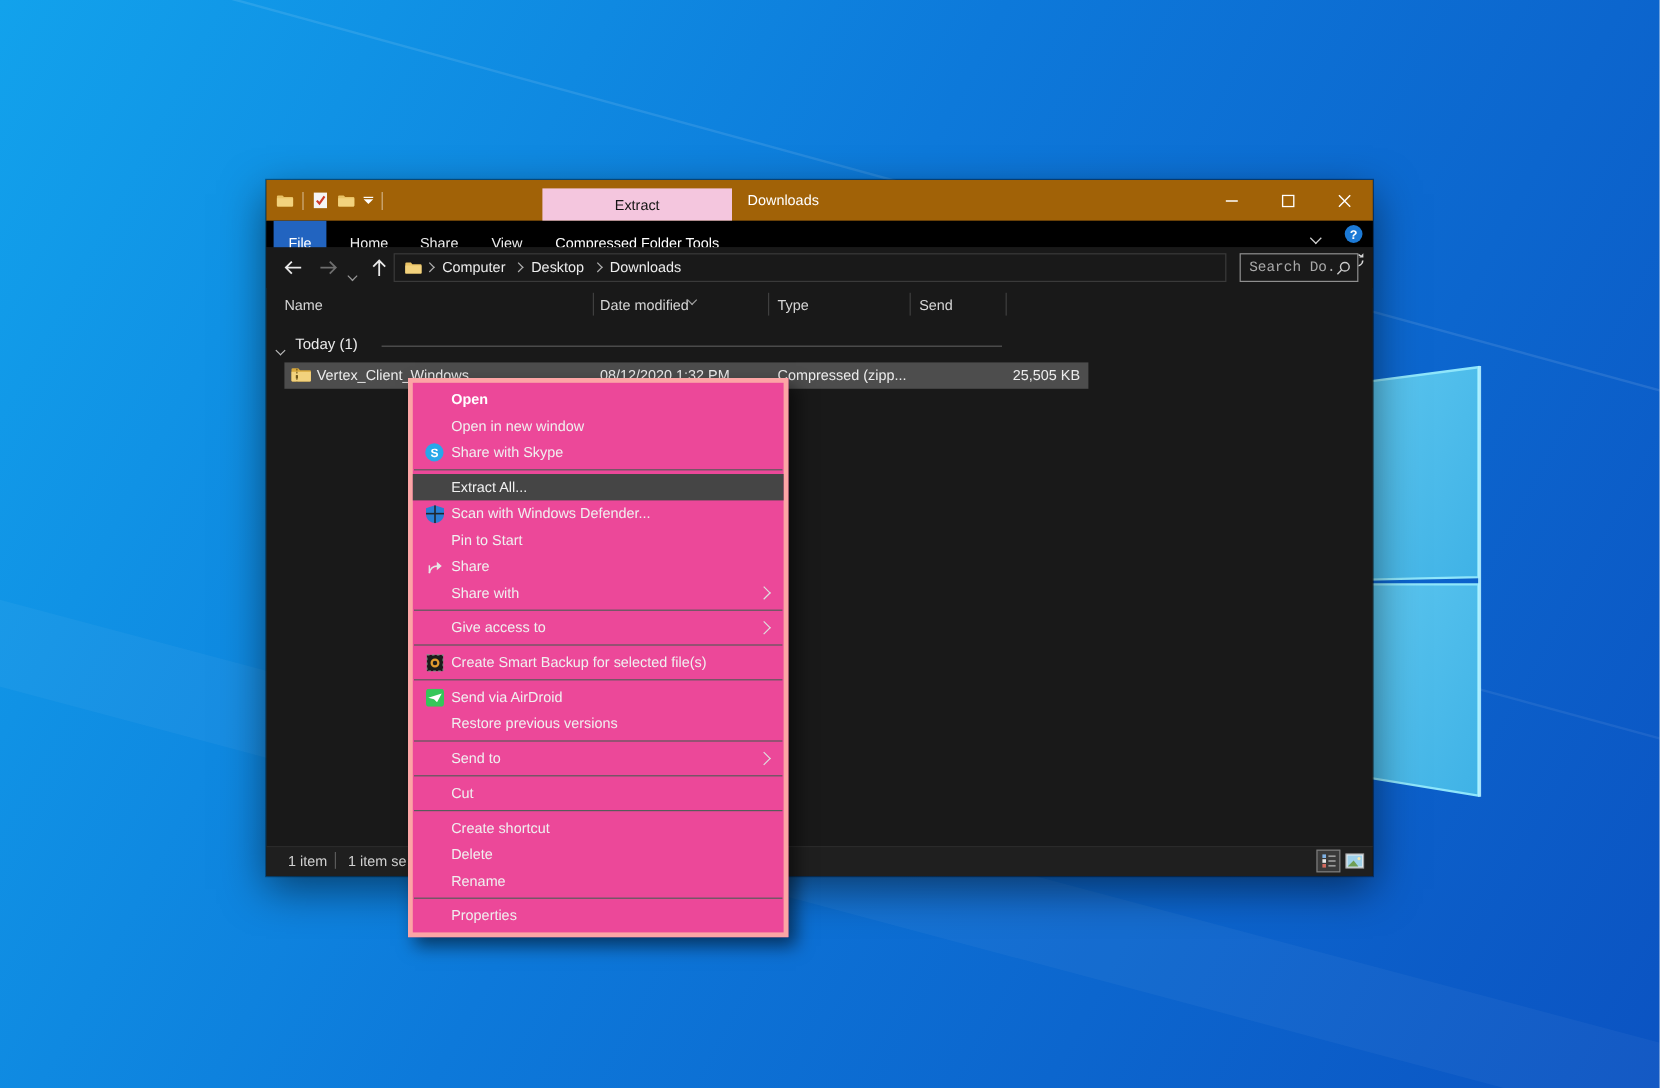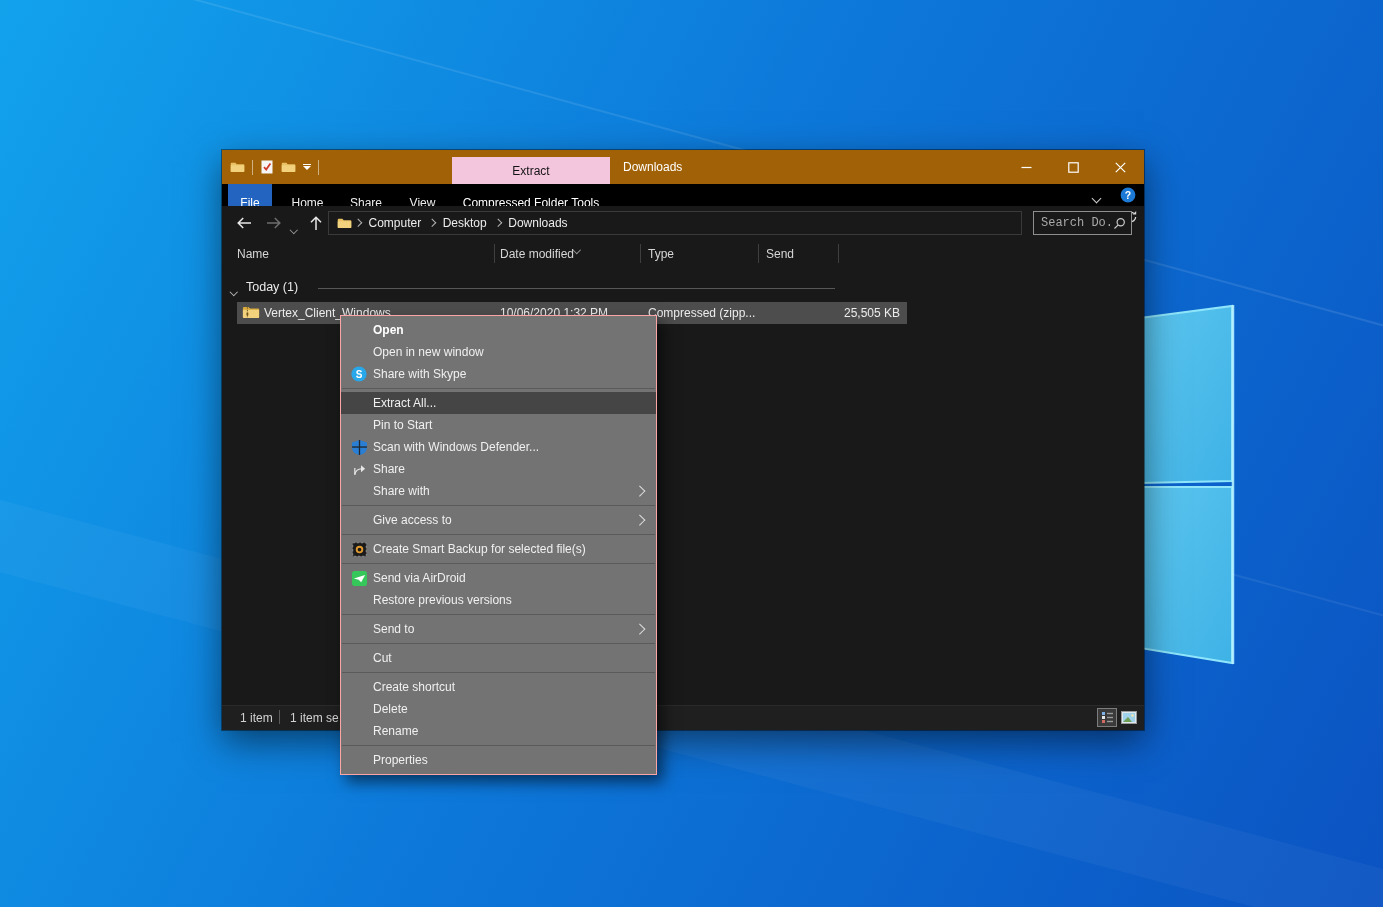--- a/index.html
+++ b/index.html
@@ -95,21 +95,21 @@
   .st-items{position:absolute;left:18px;top:5px}
   .st-div{position:absolute;left:57px;top:4px;width:1px;height:14px;background:#5a5a5a}
   .st-sel{position:absolute;left:68px;top:5px}
   .vt{position:absolute;top:2px;width:20px;height:19px;display:flex;align-items:center;justify-content:center;box-sizing:border-box}
   .vt-details{right:27px;background:#3a3a3a;border:1px solid #7d7d7d}
   .vt-thumb{right:5px}
 
   
   .ctx{
     position:absolute;left:340px;top:315px;width:317px;box-sizing:border-box;
-    background:#737373;border:1px solid #fca5a5;box-shadow:6px 7px 14px rgba(0,0,0,.55);
+    background:#ec4899;border:4px solid #fca5a5;box-shadow:6px 7px 14px rgba(0,0,0,.55);
     padding:3px 0;z-index:50;
   }
   .mi{height:22px;display:flex;align-items:center;padding:0 12px 0 10px;color:#f0f0f0;font-size:12px;position:relative}
   .mi.noicon .mi-label{margin-left:22px}
   .mi .mi-icon{width:16px;height:16px;margin-right:6px;flex:none;display:flex;align-items:center;justify-content:center}
   .mi.hl{background:#454545}
   .mi.bold .mi-label{font-weight:bold;color:#fff}
   .mi-chevron{position:absolute;right:13px;top:7px;width:6.5px;height:6.5px;border-right:1.4px solid #dedede;border-top:1.4px solid #dedede;transform:rotate(45deg)}
   .msep{height:1px;background:#5a5a5a;margin:3px 1px}
 </style>
@@ -274,21 +274,21 @@
   <div class="filerow">
     <span class="f-icon">
       <svg width="18" height="15" viewBox="0 0 20 16">
         <path d="M1 3 q0-1.2 1.2-1.2 h5 l1.7 1.7 H18 q1 0 1 1 V13 q0 1-1 1 H2 q-1 0-1-1 Z" fill="#d9a93c"></path>
         <path d="M1 5 H19 V13 q0 1-1 1 H2 q-1 0-1-1 Z" fill="#f2d27d"></path>
         <line x1="6" y1="2.2" x2="6" y2="14" stroke="#6e5418" stroke-width="1.1" stroke-dasharray="1.6 1.3"></line>
         <rect x="5" y="8.2" width="2" height="3" fill="#6e5418"></rect>
       </svg>
     </span>
     <span class="cell f-name">Vertex_Client_Windows</span>
-    <span class="cell f-date">10/06/2020 1:32 PM</span>
+    <span class="cell f-date">08/12/2020 1:32 PM</span>
     <span class="cell f-type">Compressed (zipp...</span>
     <span class="cell f-size">25,505 KB</span>
   </div>
 
   <div class="statusbar">
     <span class="st-items">1 item</span>
     <span class="st-div"></span>
     <span class="st-sel">1 item se</span>
     <span class="vt vt-details">
       <svg width="13" height="13" viewBox="0 0 13 13">
@@ -324,33 +324,33 @@
           <circle cx="8" cy="8" r="7.6" fill="#28a8ea"></circle>
           <text x="8" y="11.7" font-size="10" font-weight="bold" fill="#fff" text-anchor="middle" font-family="Liberation Sans">S</text>
         </svg>
       </span>
       <span class="mi-label">Share with Skype</span>
     </div>
     <div class="msep"></div>
     <div class="mi hl noicon">
       <span class="mi-label">Extract All...</span>
     </div>
-    <div class="mi noicon">
-      <span class="mi-label">Pin to Start</span>
-    </div>
     <div class="mi">
       <span class="mi-icon">
         <svg width="15" height="15" viewBox="0 0 16 16">
           <path d="M8 0 L16 2.6 V8 C16 12.4 12.6 15.2 8 16 C3.4 15.2 0 12.4 0 8 V2.6 Z" fill="#2a7fd4"></path>
           <rect x="7.3" y="0" width="1.4" height="16" fill="#20262c"></rect>
           <rect x="0" y="6.8" width="16" height="1.4" fill="#20262c"></rect>
         </svg>
       </span>
       <span class="mi-label">Scan with Windows Defender...</span>
     </div>
+    <div class="mi noicon">
+      <span class="mi-label">Pin to Start</span>
+    </div>
     <div class="mi">
       <span class="mi-icon">
         <svg width="15" height="15" viewBox="0 0 16 16">
           <path d="M3 6.5 V13.5" stroke="#e6e6e6" stroke-width="1.3" fill="none"></path>
           <path d="M3 13.5 C3.6 9.5 6 7.4 10.4 7.2" stroke="#e6e6e6" stroke-width="1.3" fill="none"></path>
           <path d="M9.6 3.4 L14 7.1 L9.6 10.8 Z" fill="#e6e6e6"></path>
         </svg>
       </span>
       <span class="mi-label">Share</span>
     </div>

